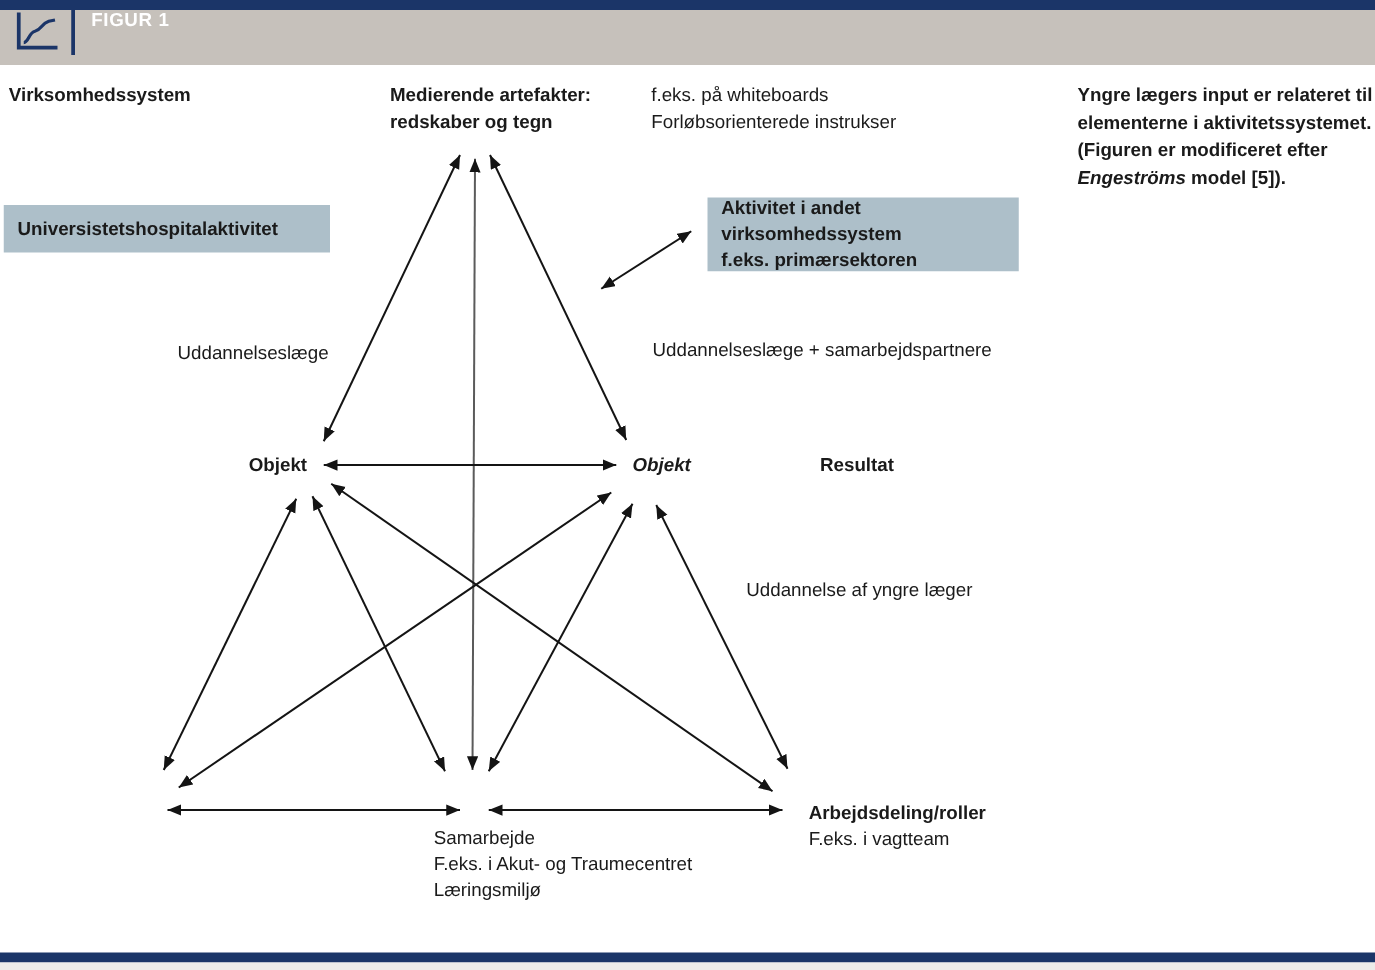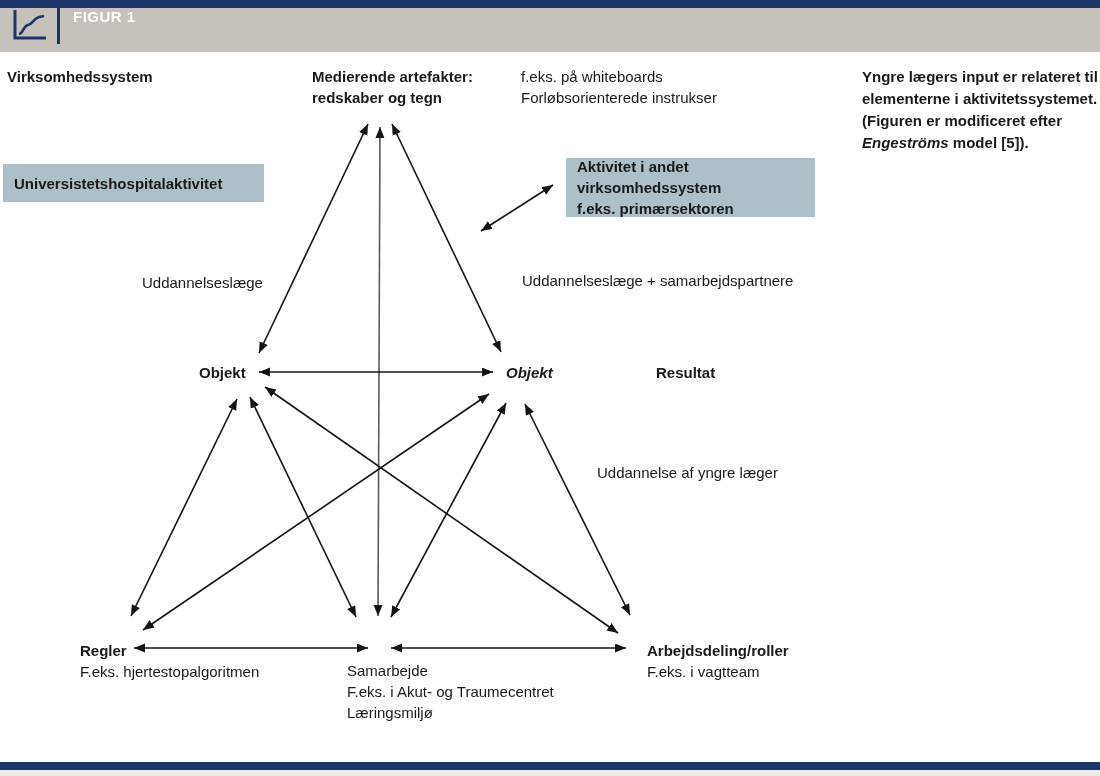--- a/index.html
+++ b/index.html
@@ -97,24 +97,20 @@
   </div>
 
   <div class="lbl b" style="left:199px;top:362px;">Objekt</div>
   <div class="lbl b" style="left:506px;top:362px;font-style:italic;">Objekt</div>
   <div class="lbl b" style="left:656px;top:362px;">Resultat</div>
 
   <div class="lbl" style="left:597px;top:462px;line-height:22px;">
     <div>Uddannelse af yngre læger</div>
   </div>
 
-  <div class="lbl" style="left:80px;top:640px;">
-    <div class="b">Regler</div>
-    <div>F.eks. hjertestopalgoritmen</div>
-  </div>
 
   <div class="lbl" style="left:347px;top:660px;">
     <div>Samarbejde</div>
     <div>F.eks. i Akut- og Traumecentret</div>
     <div>Læringsmiljø</div>
   </div>
 
   <div class="lbl" style="left:647px;top:640px;">
     <div class="b">Arbejdsdeling/roller</div>
     <div>F.eks. i vagtteam</div>

